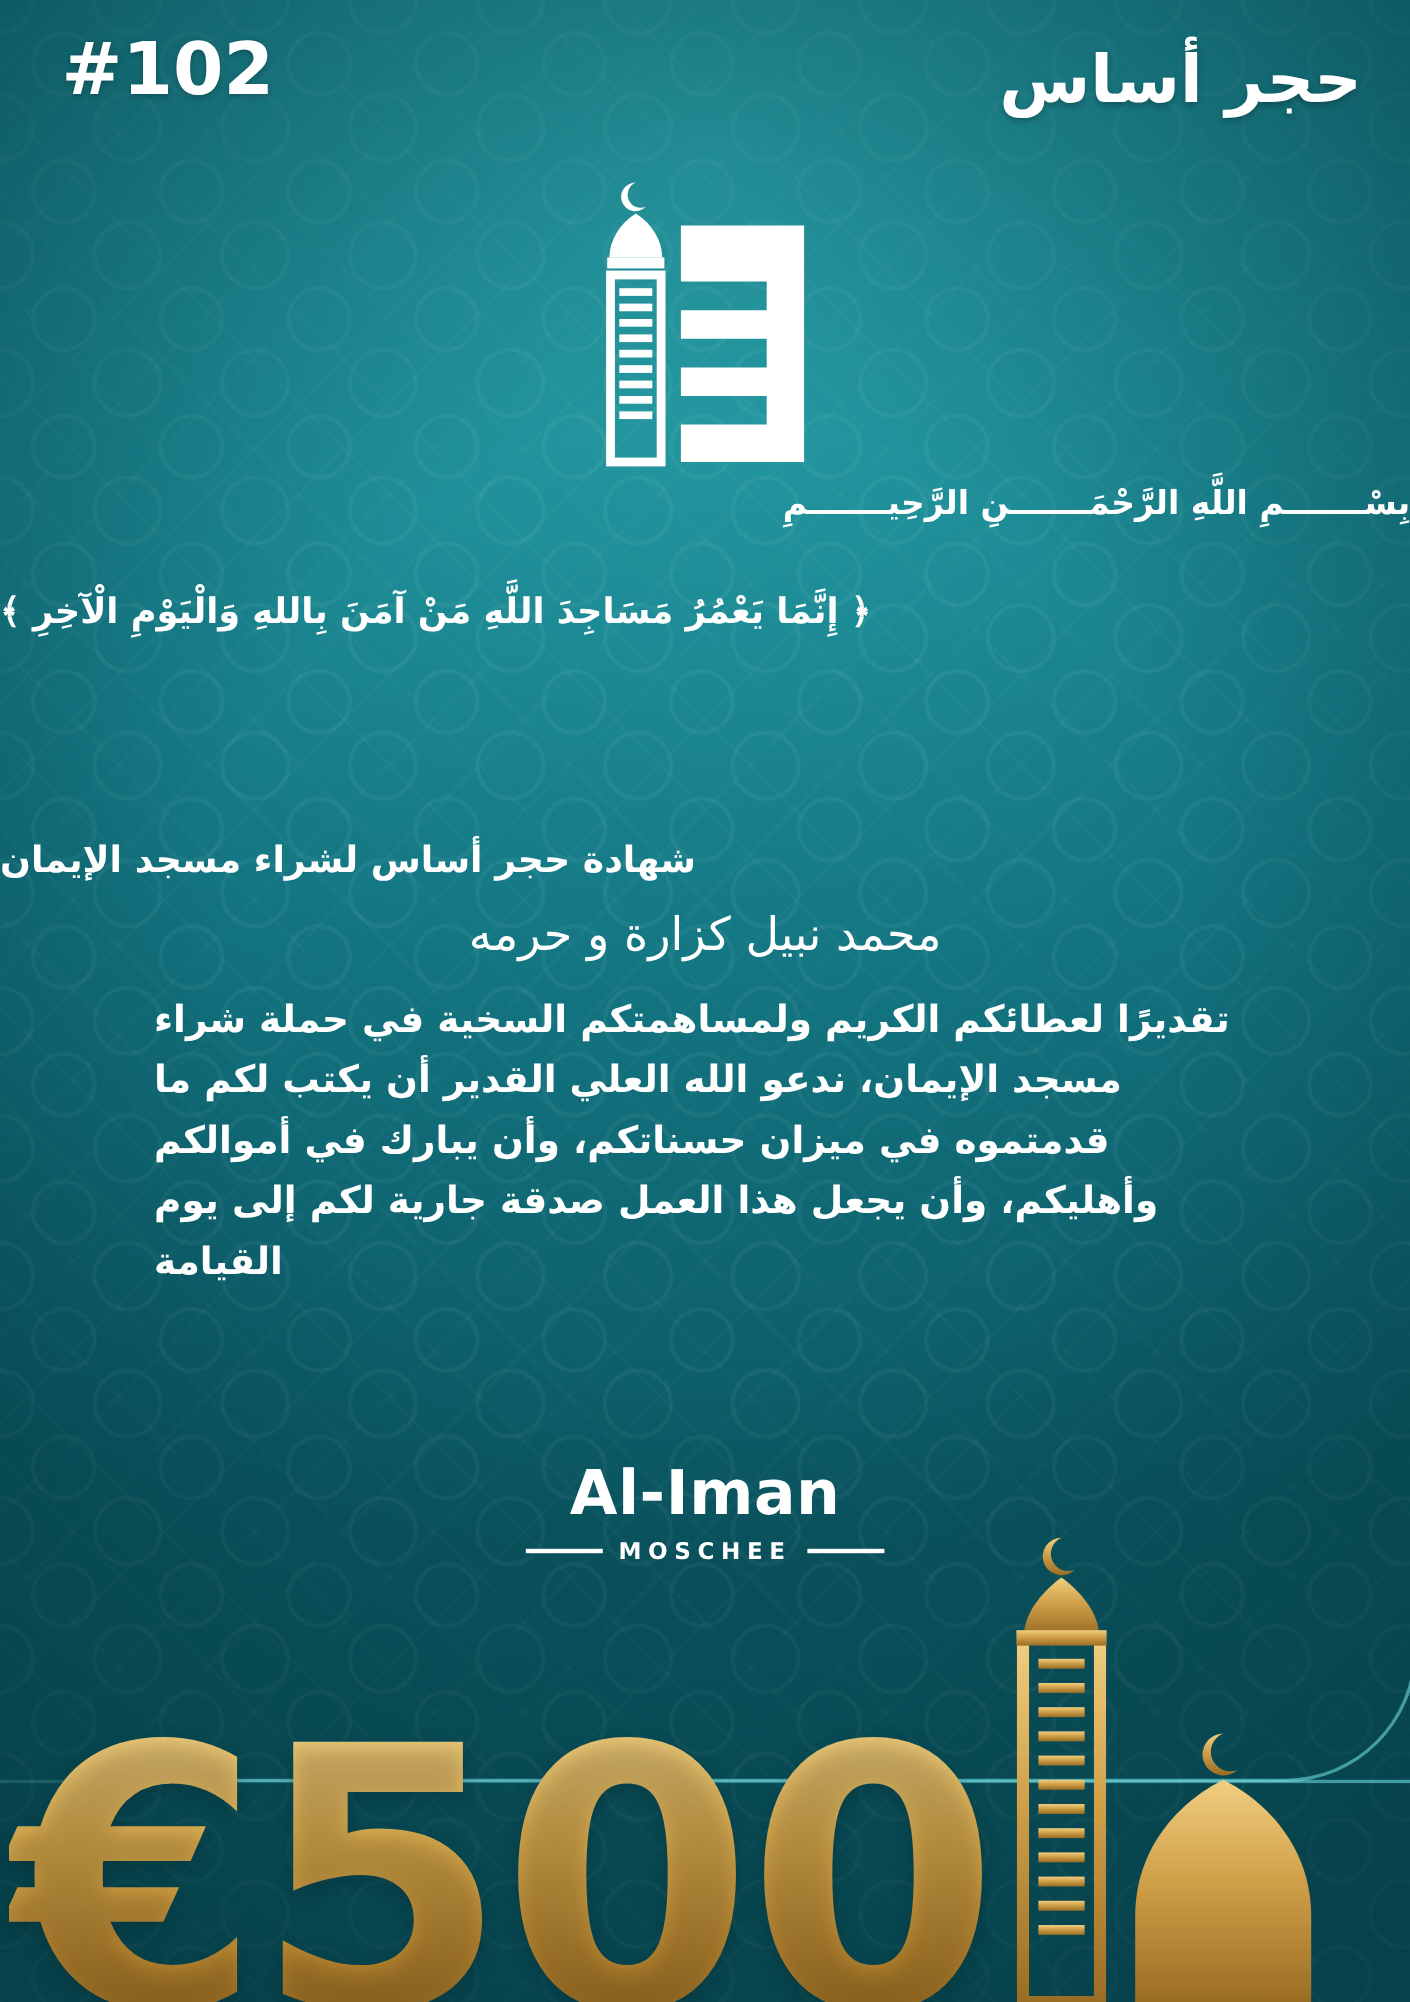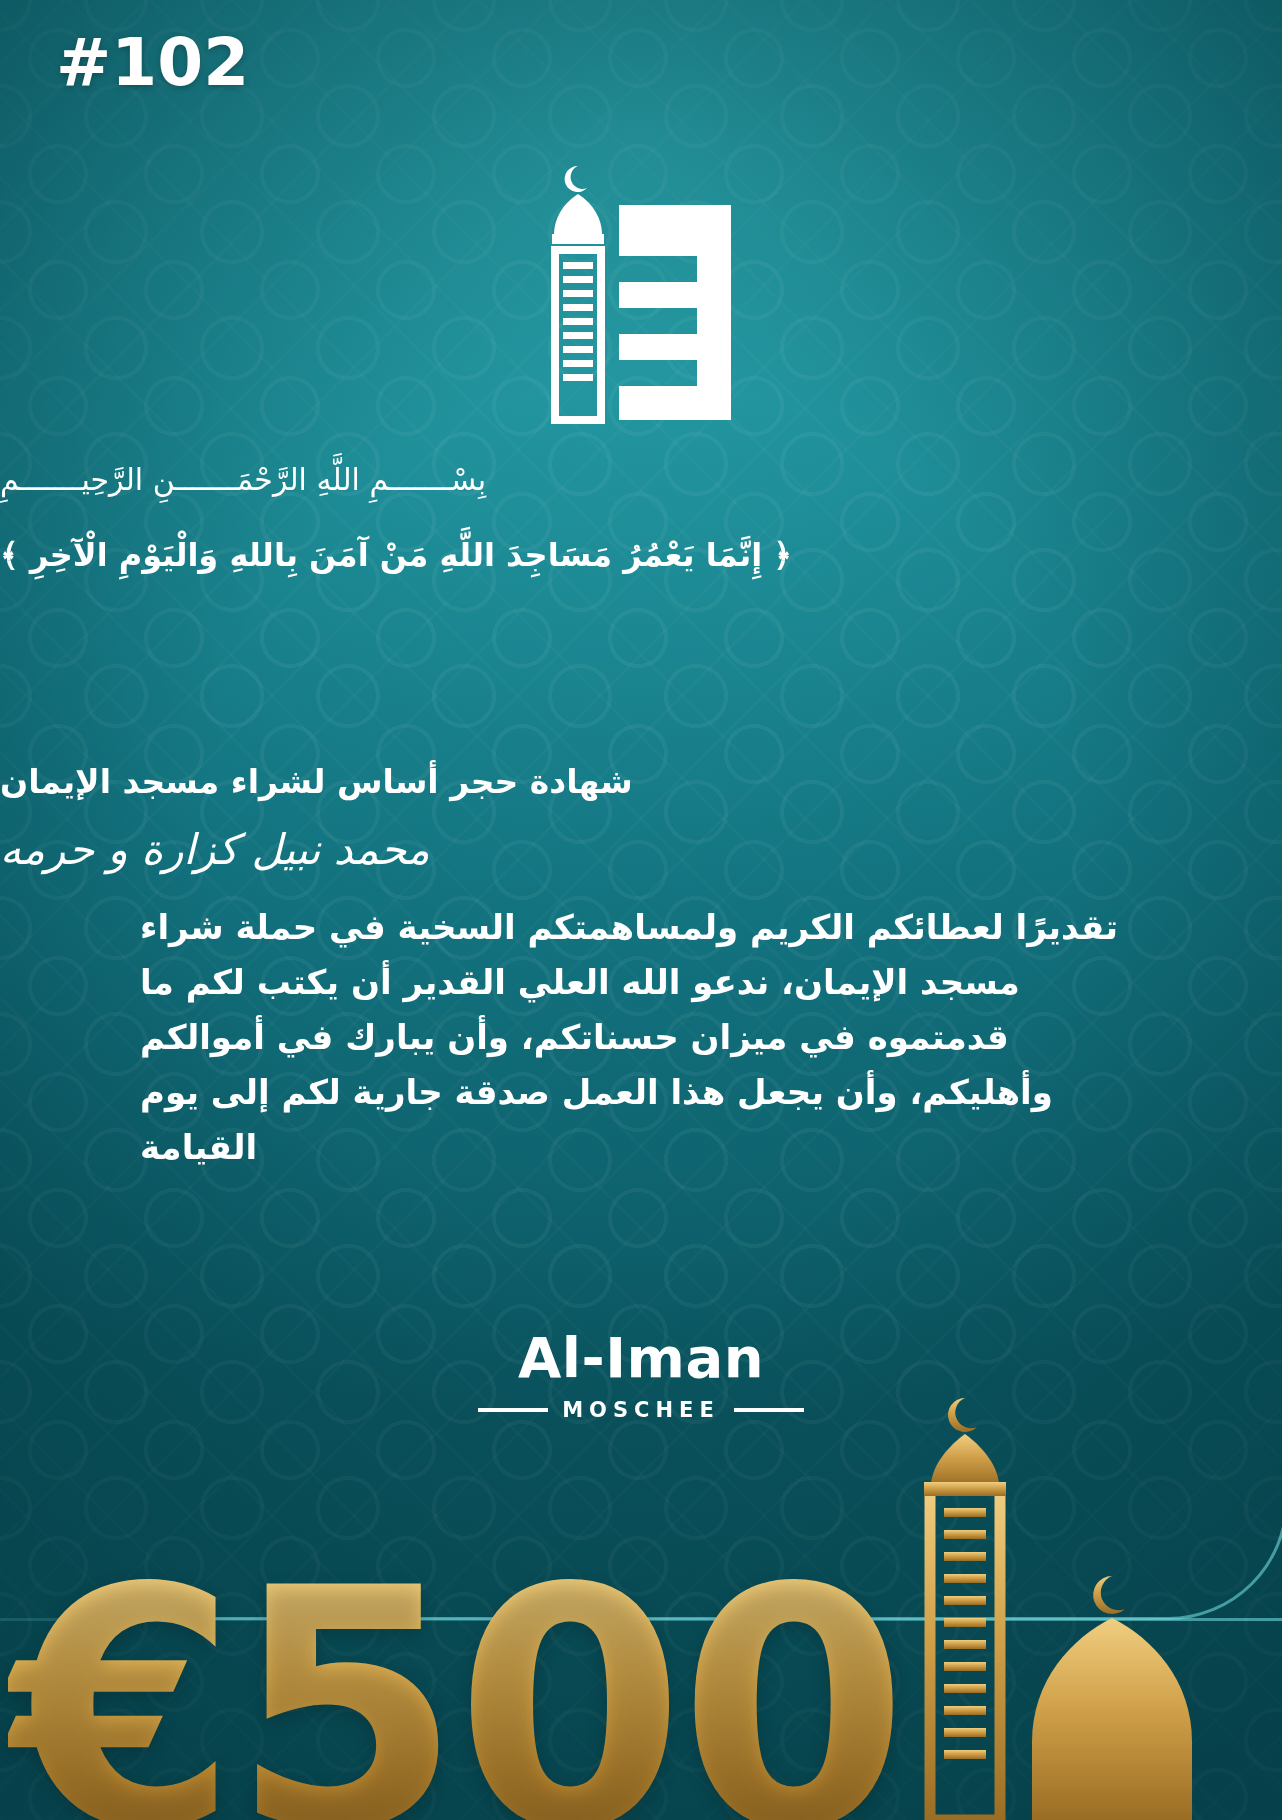--- a/index.html
+++ b/index.html
@@ -96,57 +96,55 @@
   }
 
   
   .logo-svg { display:block; }
 
   
   .basmala {
     position: absolute;
     top: 440px;
     width: 100%;
+    text-align: right;
+    color: #ffffff;
+    font-size: 30px;
+    font-weight: bold;
+    letter-spacing: 1px;
+  }
+  .ayah {
+    position: absolute;
+    top: 505px;
+    width: 100%;
     text-align: left;
     color: #ffffff;
-    font-size: 30px;
-    font-weight: normal;
-    letter-spacing: 1px;
-    margin-top: 22px;
-  }
-  .ayah {
-    position: absolute;
-    top: 505px;
+    font-size: 32px;
+    font-weight: bold;
+    margin-top: 31px;
+  }
+
+  
+  .cert-line {
+    position: absolute;
+    top: 762px;
     width: 100%;
     text-align: left;
     color: #ffffff;
-    font-size: 32px;
-    font-weight: bold;
-    margin-top: 31px;
-  }
-
-  
-  .cert-line {
-    position: absolute;
-    top: 762px;
-    width: 100%;
-    text-align: left;
-    color: #ffffff;
     font-size: 33px;
     font-weight: bold;
   }
   .donor-name {
     position: absolute;
     top: 825px;
     width: 100%;
-    text-align: left;
+    text-align: center;
     color: #ffffff;
     font-size: 42px;
     font-family: "DejaVu Serif", "Liberation Serif", serif;
-    font-style: italic;
     font-weight: normal;
     letter-spacing: 2px;
   }
   .body-text {
     position: absolute;
     top: 900px;
     left: 140px;
     width: 1002px;
     text-align: left;
     color: #ffffff;
@@ -219,20 +217,21 @@
 <body>
 
 <div class="certificate">
 
   <div class="pattern"></div>
   <div class="pattern2"></div>
   <div class="vignette"></div>
   <div class="corner-line"></div>
   <div class="edge-line"></div>
 
+  <div class="hdr-title">حجر أساس</div>
   <div class="hdr-number">#102</div>
 
   <div class="logo-wrap">
     <svg class="logo-svg" width="200" height="275" viewBox="0 0 200 275">
 
       <path fill="#ffffff" d="M78 55 h112 v215 h-112 v-34 h78 v-26 h-78 v-26 h78 v-26 h-78 v-26 h78 v-26 h-78 z"></path>
 
       <rect x="96" y="84" width="54" height="16" fill="#ffffff"></rect>
       <rect x="96" y="136" width="54" height="16" fill="#ffffff"></rect>
 

